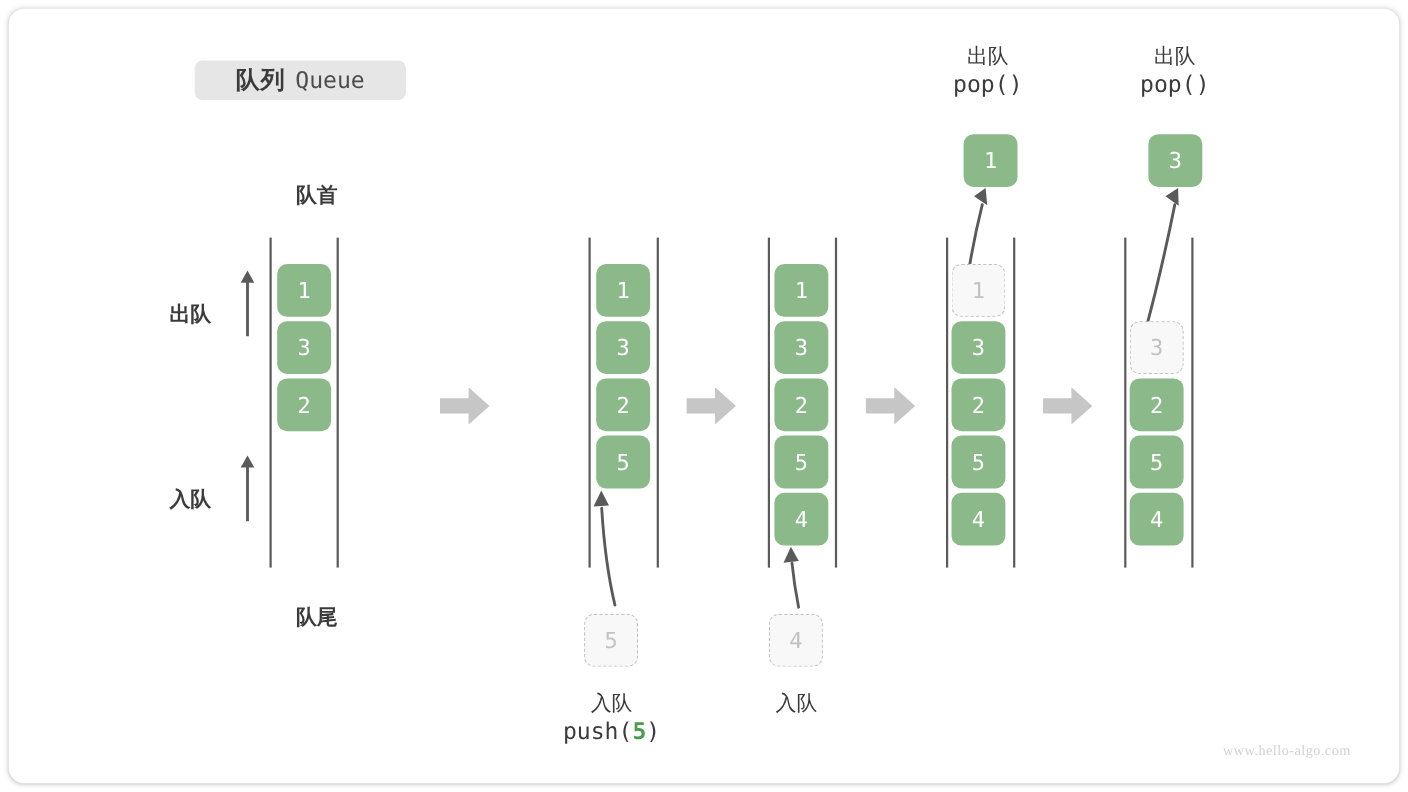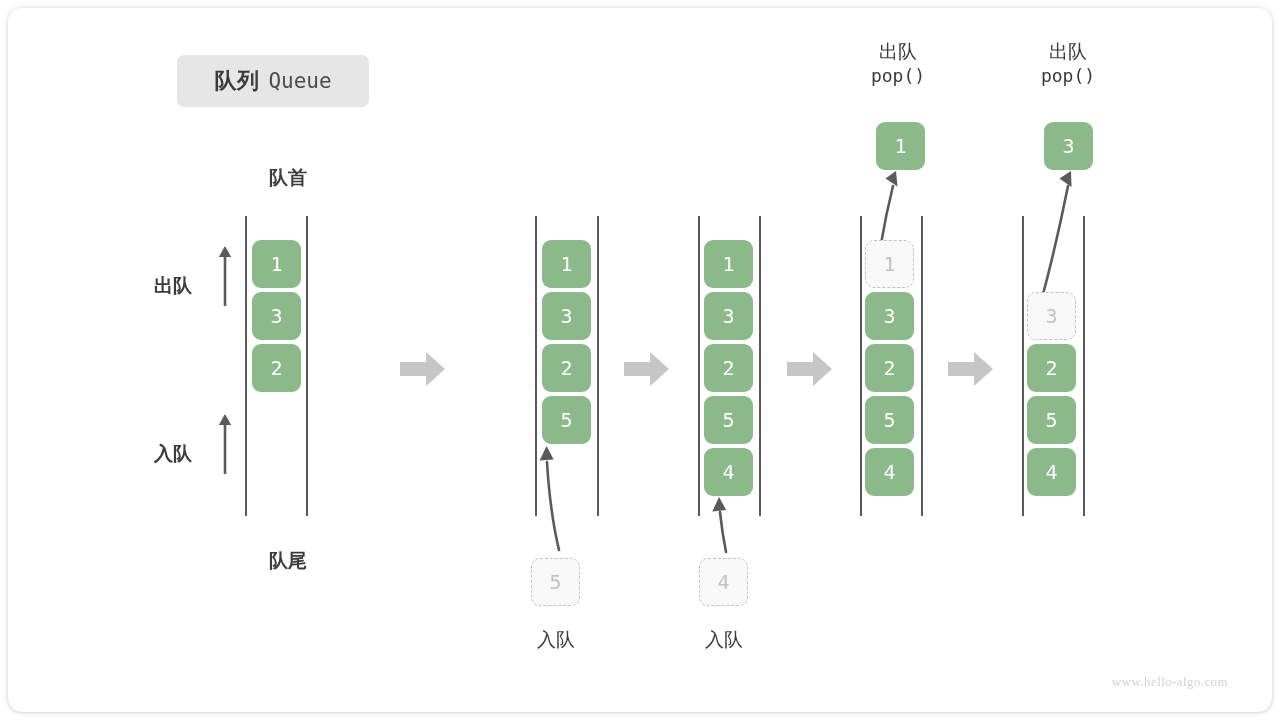--- a/index.html
+++ b/index.html
@@ -25,21 +25,21 @@
     border-radius: 14px;
     box-shadow: 0 0 6px rgba(0,0,0,0.13), 0 1px 3px rgba(0,0,0,0.10);
   }
 
   
   .title-badge {
     position: absolute;
     left: 169px;
     top: 47px;
     width: 192px;
-    height: 52px;
+    height: 36px;
     background: #e6e6e6;
     border-radius: 7px;
     display: flex;
     align-items: center;
     justify-content: center;
     gap: 9px;
   }
   .title-cn {
     font-size: 22px;
     font-weight: bold;
@@ -112,21 +112,21 @@
     white-space: nowrap;
     line-height: 1.28;
   }
   .op-cn {
     font-size: 19px;
     color: #3b3b3b;
     display: block;
   }
   .op-code {
     font-family: "DejaVu Sans Mono", "Liberation Mono", monospace;
-    font-size: 18px;
+    font-size: 21px;
     color: #3b3b3b;
     display: block;
   }
   .op-arg { color: #4c9a4c; font-weight: bold; }
 
   
   .curve { position: absolute; }
 
   
   .watermark {
@@ -182,20 +182,21 @@
     <div class="box" style="left:534px; top:336px;">2</div>
     <div class="box" style="left:534px; top:388px;">5</div>
 
     <svg class="curve" style="left:520px; top:432px;" width="60" height="112" viewBox="0 0 60 112">
       <path d="M31 110 Q22 72 19 22" stroke="#5a5a5a" stroke-width="2.6" fill="none" stroke-linecap="round"></path>
       <path d="M18.6 6 L25.6 19.5 L11.6 20.5 Z" fill="#5a5a5a"></path>
     </svg>
     <div class="box ghost" style="left:523px; top:550px;">5</div>
     <div class="op-caption" style="left:448px; top:620px; width:200px;">
       <span class="op-cn">入队</span>
+      <span class="op-code"><span>push</span>(<span class="op-arg">5</span>)</span>
     </div>
 
     <svg class="step-arrow" style="left:616px; top:343px;" width="46" height="36" viewBox="0 0 46 36">
       <path d="M0 11 L26 11 L26 1 L45 18 L26 35 L26 25 L0 25 Z" fill="#c6c6c6"></path>
     </svg>
 
     <div class="rail" style="left:690px; top:208px; height:300px;"></div>
     <div class="rail" style="left:751px; top:208px; height:300px;"></div>
     <div class="box" style="left:696px; top:232px;">1</div>
     <div class="box" style="left:696px; top:284px;">3</div>

